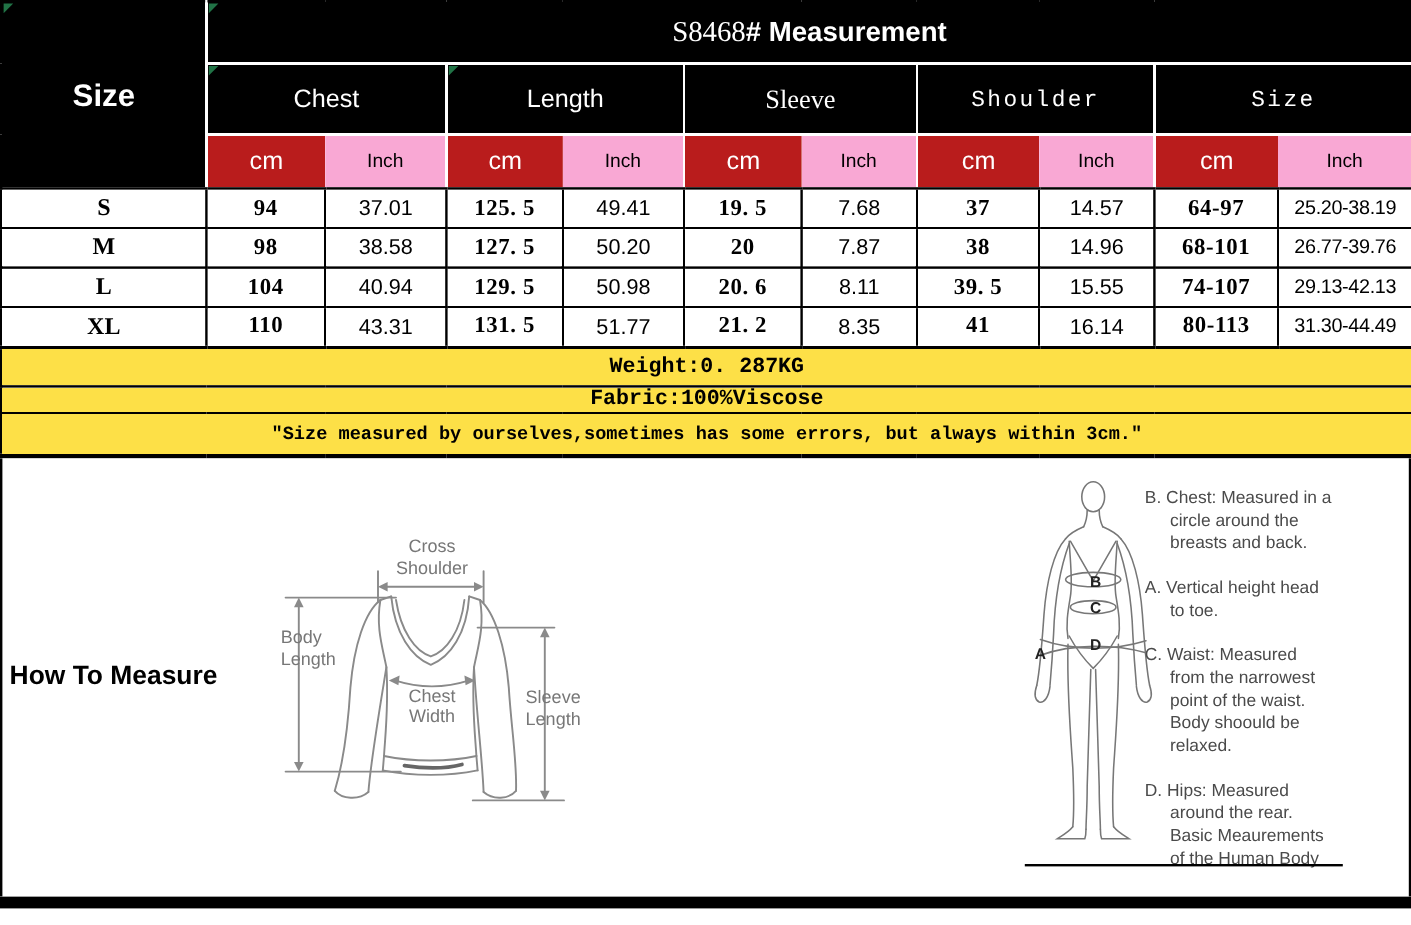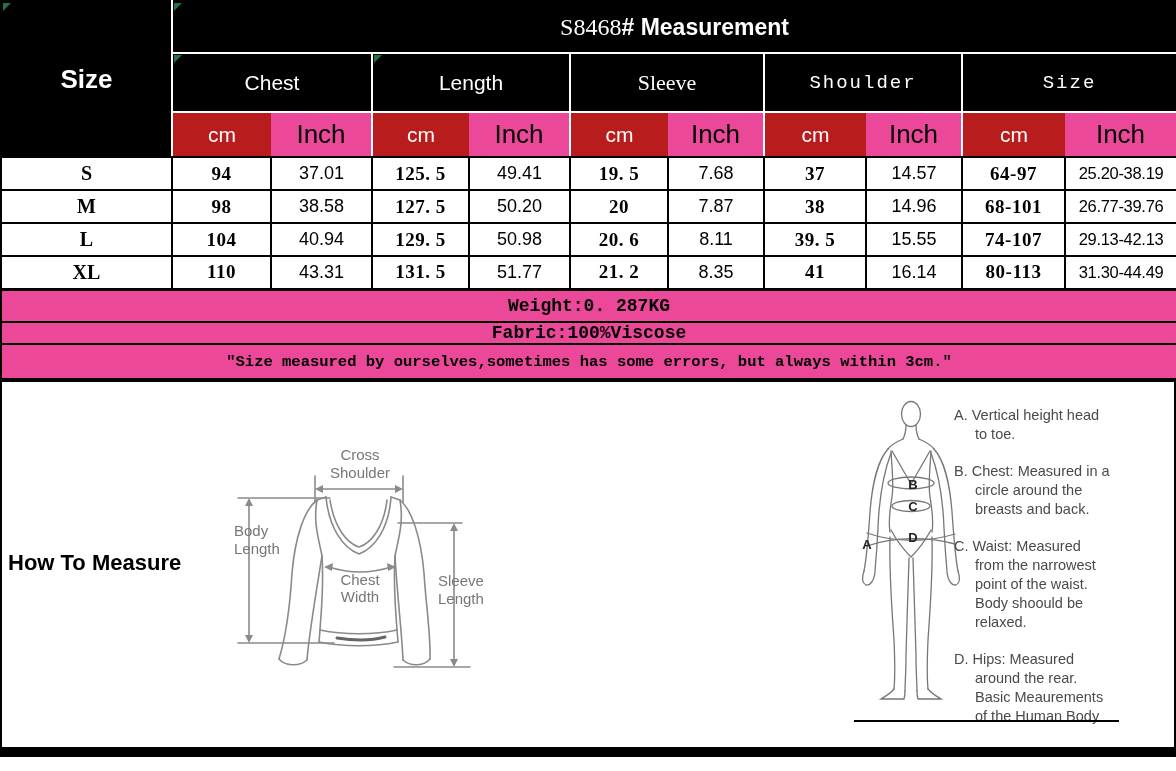--- a/index.html
+++ b/index.html
@@ -18,34 +18,34 @@
   .t-model{font-family:"Liberation Serif",serif;font-size:24px}
   .t-label{font-weight:bold;font-size:23px}
   td.grp{font-size:21px}
   td.g-serif{font-family:"Liberation Serif",serif;font-size:22px}
   td.g-mono{font-family:"Liberation Mono",monospace;font-size:19px;letter-spacing:2px}
   td.grp-last{border-right-color:#000}
 
   
   td.u-cm{background:#b91c1c;color:#fff;border-top:2px solid #fff;border-bottom:2px solid #000;
           border-left:2px solid #fff;border-right:0;font-size:21px}
-  td.u-in{background:#ec4899;color:#000;border-top:2px solid #fff;border-bottom:2px solid #000;
-          border-left:0;border-right:2px solid #fff;font-size:26px}
+  td.u-in{background:#f9a8d4;color:#000;border-top:2px solid #fff;border-bottom:2px solid #000;
+          border-left:0;border-right:2px solid #fff;font-size:16px}
   td.u-in-last{border-right:2px solid #000}
 
   
   tr.r-data td{border:2px solid #000;background:#fff}
   tr.r-xl td{border-bottom-width:3px}
   td.dz{font-family:"Liberation Serif",serif;font-weight:bold;font-size:20px}
   td.dc{font-family:"Liberation Serif",serif;font-weight:bold;font-size:19px;letter-spacing:.5px}
   td.di{background:#ffff00;font-size:18px;font-weight:normal}
   td.dw{font-size:16.5px;letter-spacing:-.3px}
 
   
-  tr.r-info td{border:2px solid #000;background:#ec4899;color:#000;
+  tr.r-info td{border:2px solid #000;background:#fde047;color:#000;
                font-family:"Liberation Mono",monospace;font-weight:bold;font-size:18px}
   tr.r-note td{font-size:15.5px;border-bottom-width:4px}
 
   
   .tri{position:absolute;top:1px;left:1px;width:0;height:0;
        border-top:8px solid #217346;border-right:8px solid transparent}
 
   
   .measure{position:relative;width:1172px;height:365px;border-left:2px solid #000;border-right:2px solid #000;background:#fff}
   .howto{position:absolute;left:6px;top:168px;font-family:Liberation Sans, sans-serif;
@@ -273,27 +273,27 @@
       <g class="fig-label" text-anchor="middle">
         <text x="20" y="159">A</text>
         <text x="66" y="99">B</text>
         <text x="66" y="121">C</text>
         <text x="66" y="152">D</text>
       </g>
     </svg>
 
     <div class="ann">
       <div class="item">
-        <div>A. Vertical height head</div>
-        <div class="indent">to toe.</div>
-      </div>
-      <div class="item">
         <div>B. Chest: Measured in a</div>
         <div class="indent">circle around the</div>
         <div class="indent">breasts and back.</div>
+      </div>
+      <div class="item">
+        <div>A. Vertical height head</div>
+        <div class="indent">to toe.</div>
       </div>
       <div class="item">
         <div>C. Waist: Measured</div>
         <div class="indent">from the narrowest</div>
         <div class="indent">point of the waist.</div>
         <div class="indent">Body shoould be</div>
         <div class="indent">relaxed.</div>
       </div>
       <div class="item">
         <div>D. Hips: Measured</div>

